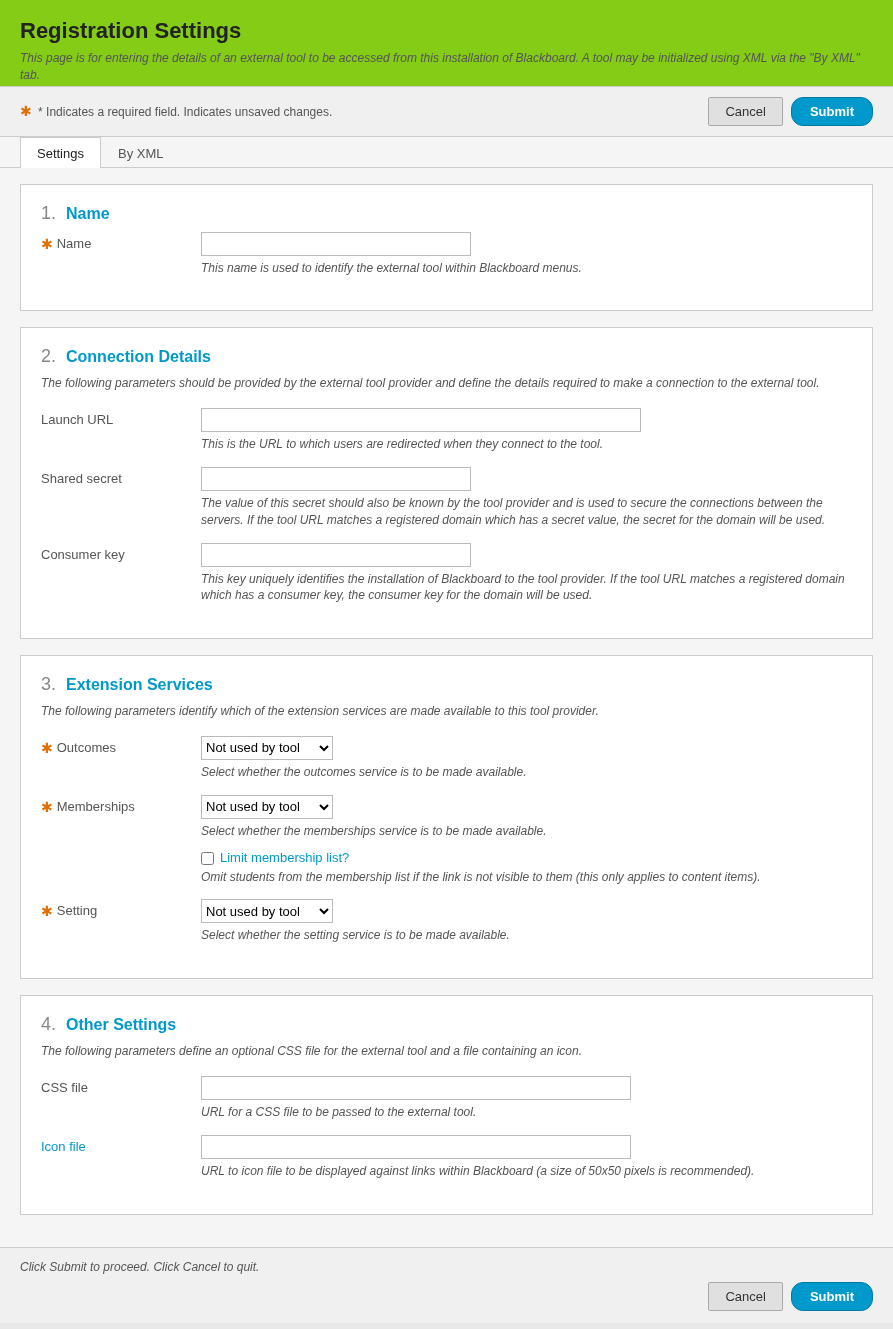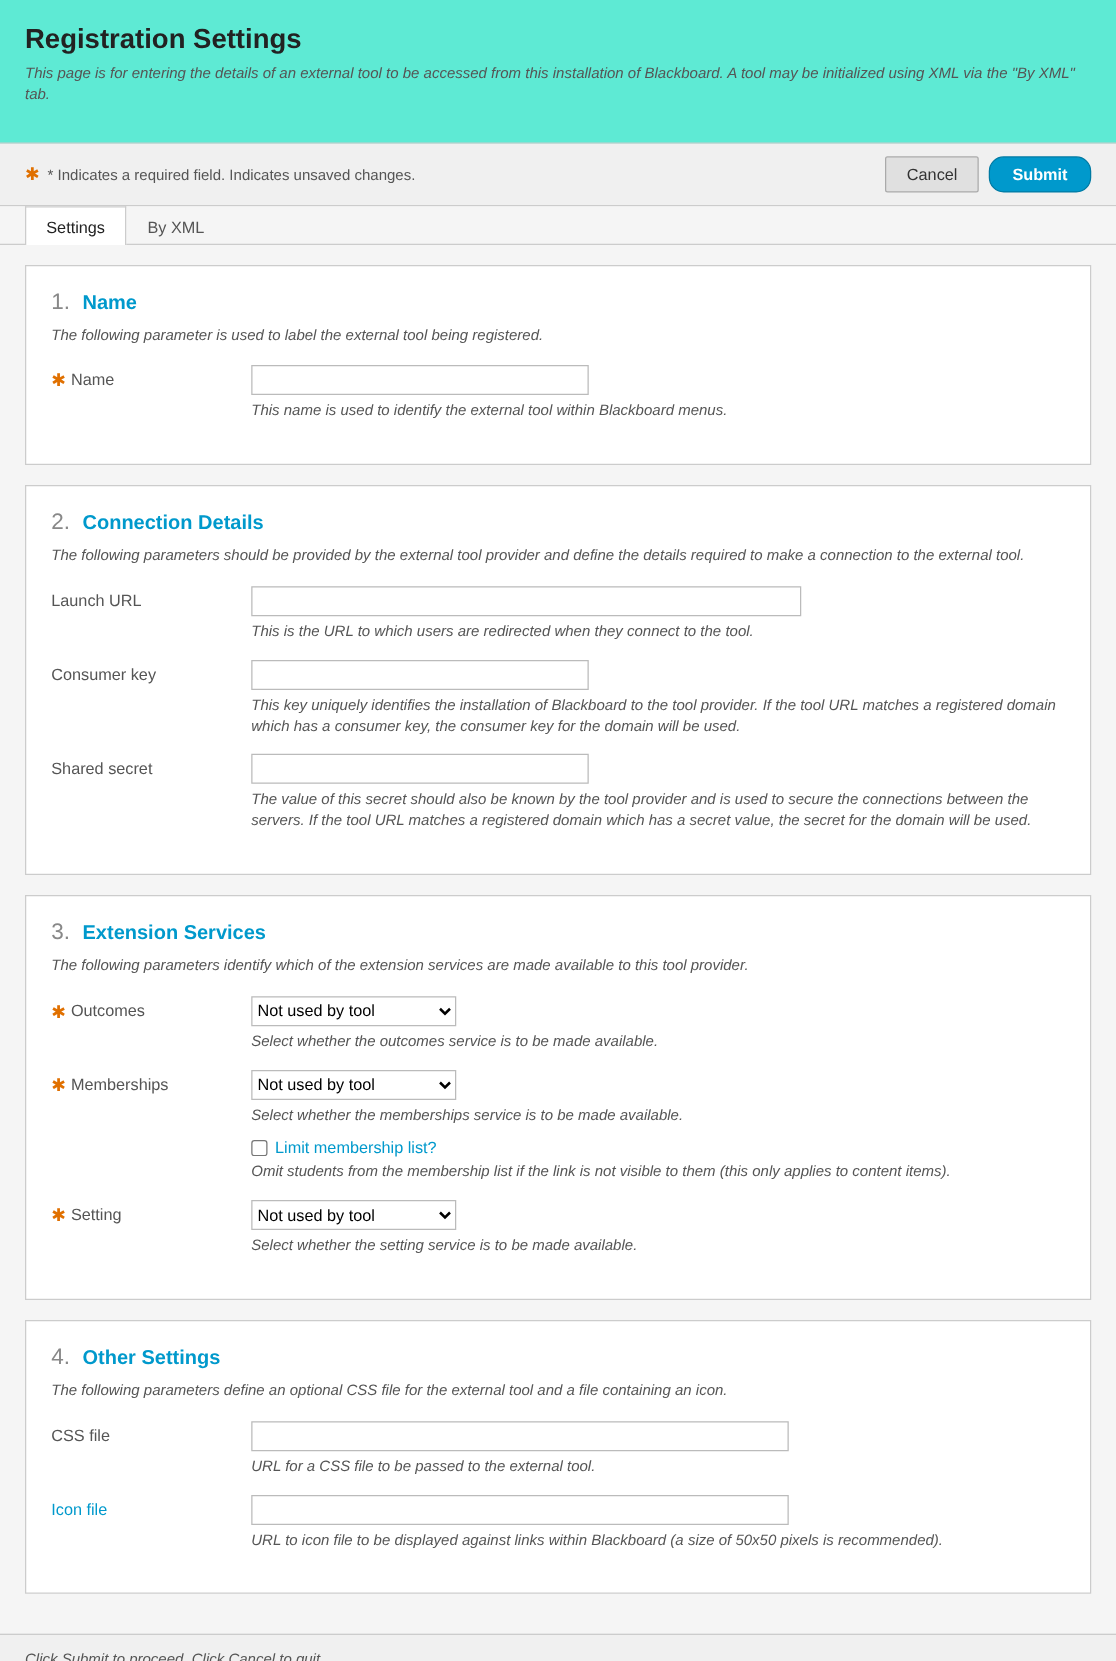--- a/index.html
+++ b/index.html
@@ -9,22 +9,22 @@
       background: #e8e8e8;
       color: #333;
       min-height: 1329px;
     }
     .page-wrapper {
       max-width: 893px;
       margin: 0 auto;
       background: #e8e8e8;
     }
     .page-header {
-      background: #5eead4;
-      padding: 18px 20px 30px 20px;
+      background: #84cc16;
+      padding: 18px 20px 2px 20px;
       border-bottom: 1px solid #ccc;
     }
     .page-header h1 {
       font-size: 22px;
       font-weight: bold;
       color: #222;
       margin-bottom: 6px;
     }
     .page-header p {
       font-size: 12px;
@@ -167,21 +167,21 @@
       width: 430px;
     }
     .field-hint {
       font-size: 12px;
       font-style: italic;
       color: #555;
       margin-top: 4px;
       line-height: 1.4;
     }
     .field-content select {
-      width: 164px;
+      width: 132px;
       height: 24px;
       border: 1px solid #bbb;
       font-size: 13px;
       background: #fff;
     }
     .checkbox-label {
       color: #0099cc;
       font-size: 13px;
       cursor: pointer;
     }
@@ -228,21 +228,20 @@
     <div class="tab">By XML</div>
   </div>
 
   <div class="content-area">
 
     <div class="section">
       <div class="section-header">
         <span class="section-number">1.</span>
         <span class="section-title">Name</span>
       </div>
-      <div class="section-desc">The following parameter is used to label the external tool being registered.</div>
       <div class="field-row">
         <div class="field-label">
           <span class="req-star">✱</span>
           Name
         </div>
         <div class="field-content">
           <input type="text" style="">
           <div class="field-hint">This name is used to identify the external tool within Blackboard menus.</div>
         </div>
       </div>
@@ -257,32 +256,32 @@
 
       <div class="field-row">
         <div class="field-label">Launch URL</div>
         <div class="field-content">
           <input type="text" class="wide" style="">
           <div class="field-hint">This is the URL to which users are redirected when they connect to the tool.</div>
         </div>
       </div>
 
       <div class="field-row">
+        <div class="field-label">Shared secret</div>
+        <div class="field-content">
+          <input type="text" style="">
+          <div class="field-hint">The value of this secret should also be known by the tool provider and is used to secure the connections between the servers. If the tool URL matches a registered domain which has a secret value, the secret for the domain will be used.</div>
+        </div>
+      </div>
+
+      <div class="field-row">
         <div class="field-label">Consumer key</div>
         <div class="field-content">
           <input type="text" style="">
           <div class="field-hint">This key uniquely identifies the installation of Blackboard to the tool provider. If the tool URL matches a registered domain which has a consumer key, the consumer key for the domain will be used.</div>
-        </div>
-      </div>
-
-      <div class="field-row">
-        <div class="field-label">Shared secret</div>
-        <div class="field-content">
-          <input type="text" style="">
-          <div class="field-hint">The value of this secret should also be known by the tool provider and is used to secure the connections between the servers. If the tool URL matches a registered domain which has a secret value, the secret for the domain will be used.</div>
         </div>
       </div>
     </div>
 
     <div class="section">
       <div class="section-header">
         <span class="section-number">3.</span>
         <span class="section-title">Extension Services</span>
       </div>
       <div class="section-desc">The following parameters identify which of the extension services are made available to this tool provider.</div>

